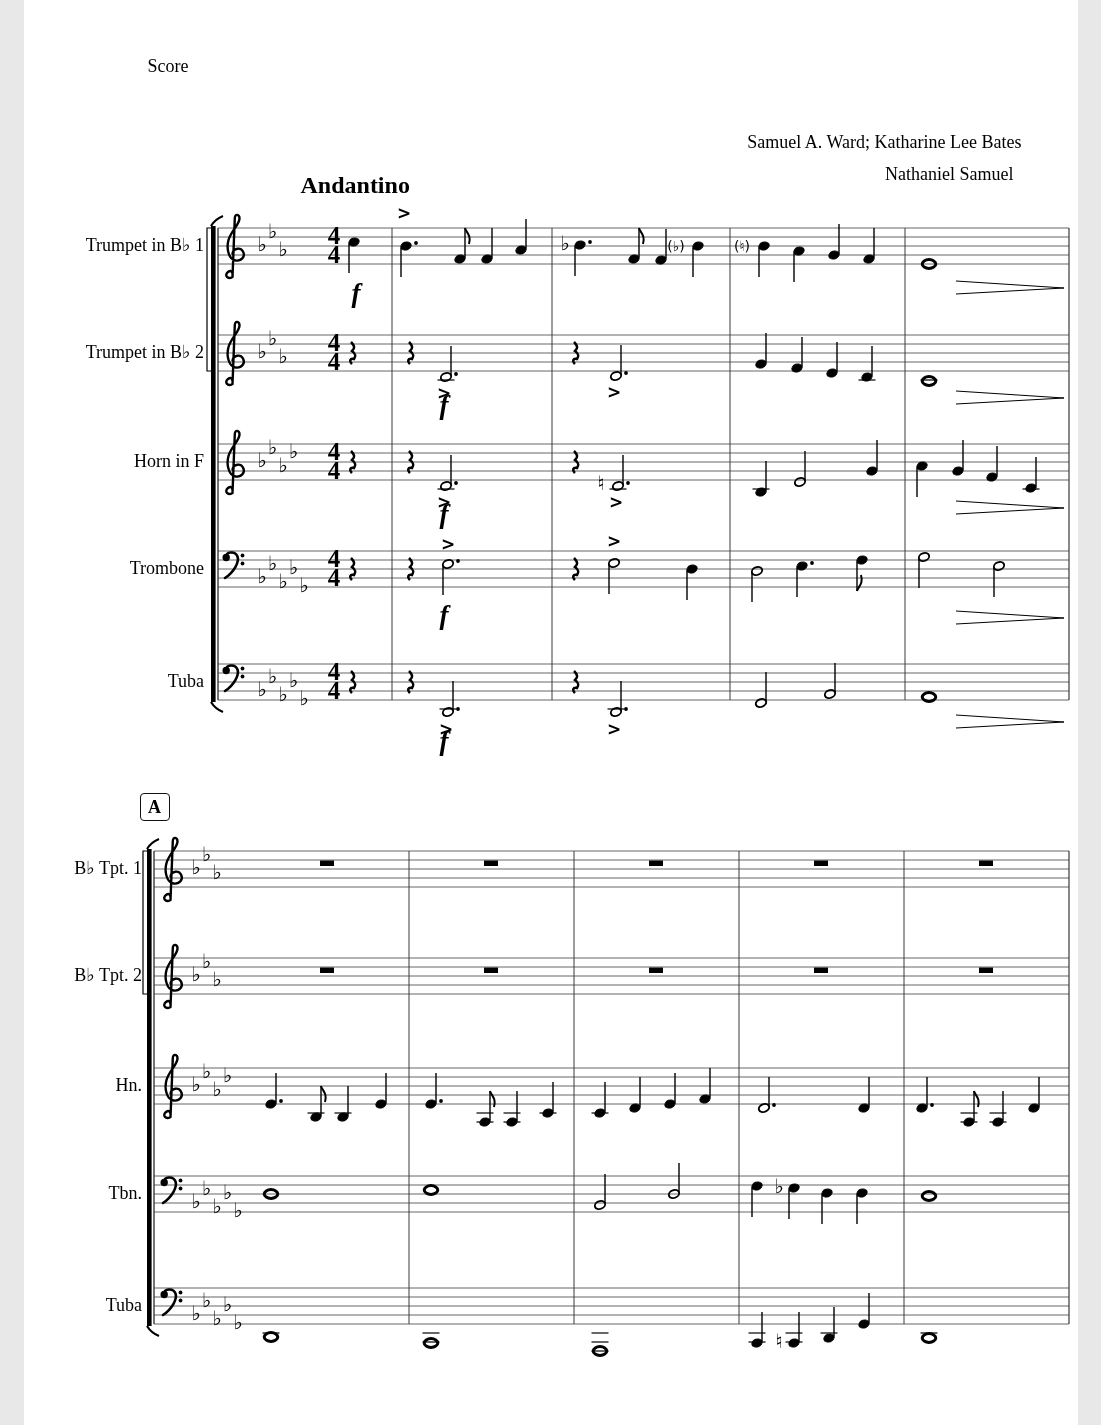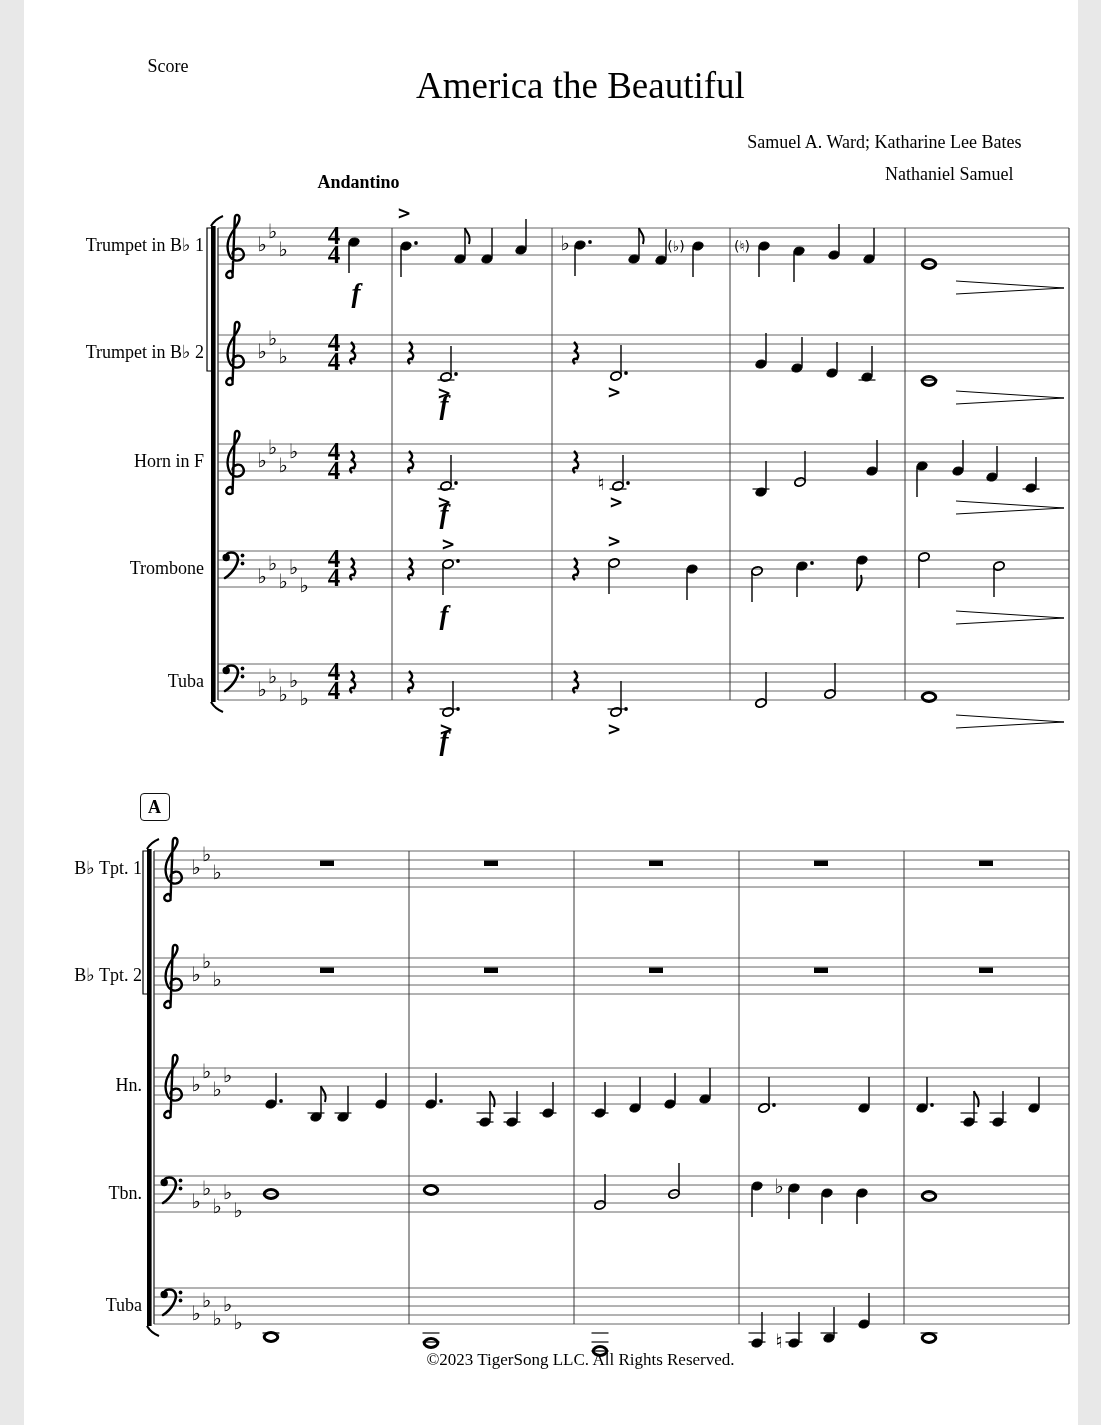--- a/index.html
+++ b/index.html
@@ -3,38 +3,36 @@
 <meta charset="utf-8">
 <style>
   html,body{margin:0;padding:0;background:#e8e8e8;}
   #page{position:relative;width:1054px;height:1425px;background:#ffffff;margin:0 auto;
         font-family:"Liberation Serif","DejaVu Serif",serif;color:#000000;}
   .abs{position:absolute;}
   #score-label{left:124px;top:56px;font-size:18px;}
   #title{left:60px;right:0;top:64px;text-align:center;font-size:37px;}
   #composer{right:56px;top:132px;font-size:18px;}
   #arranger{right:64px;top:164px;font-size:18px;}
-  #tempo{left:294px;top:172px;font-size:18px;font-weight:bold;}
+  #tempo{left:277px;top:172px;font-size:24px;font-weight:bold;}
   #rehearsal-A{left:116px;top:793px;width:28px;height:26px;border:1.6px solid #111;border-radius:4px;
      display:flex;align-items:center;justify-content:center;font-size:18px;font-weight:bold;background:#fff;}
   #copyright{left:60px;right:0;top:1350px;text-align:center;font-size:17px;}
   svg text{font-family:"Liberation Serif","DejaVu Serif","DejaVu Sans",serif;}
   svg .glyph{font-family:"DejaVu Sans",sans-serif;}
 </style>
 </head>
 <body>
 
 <div id="page">
   <div class="abs" id="score-label">Score</div>
-  <div class="abs" id="title">America the Beautiful</div>
   <div class="abs" id="composer">Samuel A. Ward; Katharine Lee Bates</div>
   <div class="abs" id="arranger">Nathaniel Samuel</div>
   <div class="abs" id="tempo">Andantino</div>
   <div class="abs" id="rehearsal-A">A</div>
-  <div class="abs" id="copyright">©2023 TigerSong LLC. All Rights Reserved.</div>
 
   <svg id="music" class="abs" style="left:0;top:0" width="1101" height="1425" viewBox="0 0 1101 1425">
 
     <text x="180" y="251" text-anchor="end" font-size="18">Trumpet in B♭ 1</text>
     <text x="180" y="358" text-anchor="end" font-size="18">Trumpet in B♭ 2</text>
     <text x="180" y="467" text-anchor="end" font-size="18">Horn in F</text>
     <text x="180" y="574" text-anchor="end" font-size="18">Trombone</text>
     <text x="180" y="687" text-anchor="end" font-size="18">Tuba</text>
     <text x="118" y="874" text-anchor="end" font-size="18">B♭ Tpt. 1</text>
     <text x="118" y="981" text-anchor="end" font-size="18">B♭ Tpt. 2</text>

